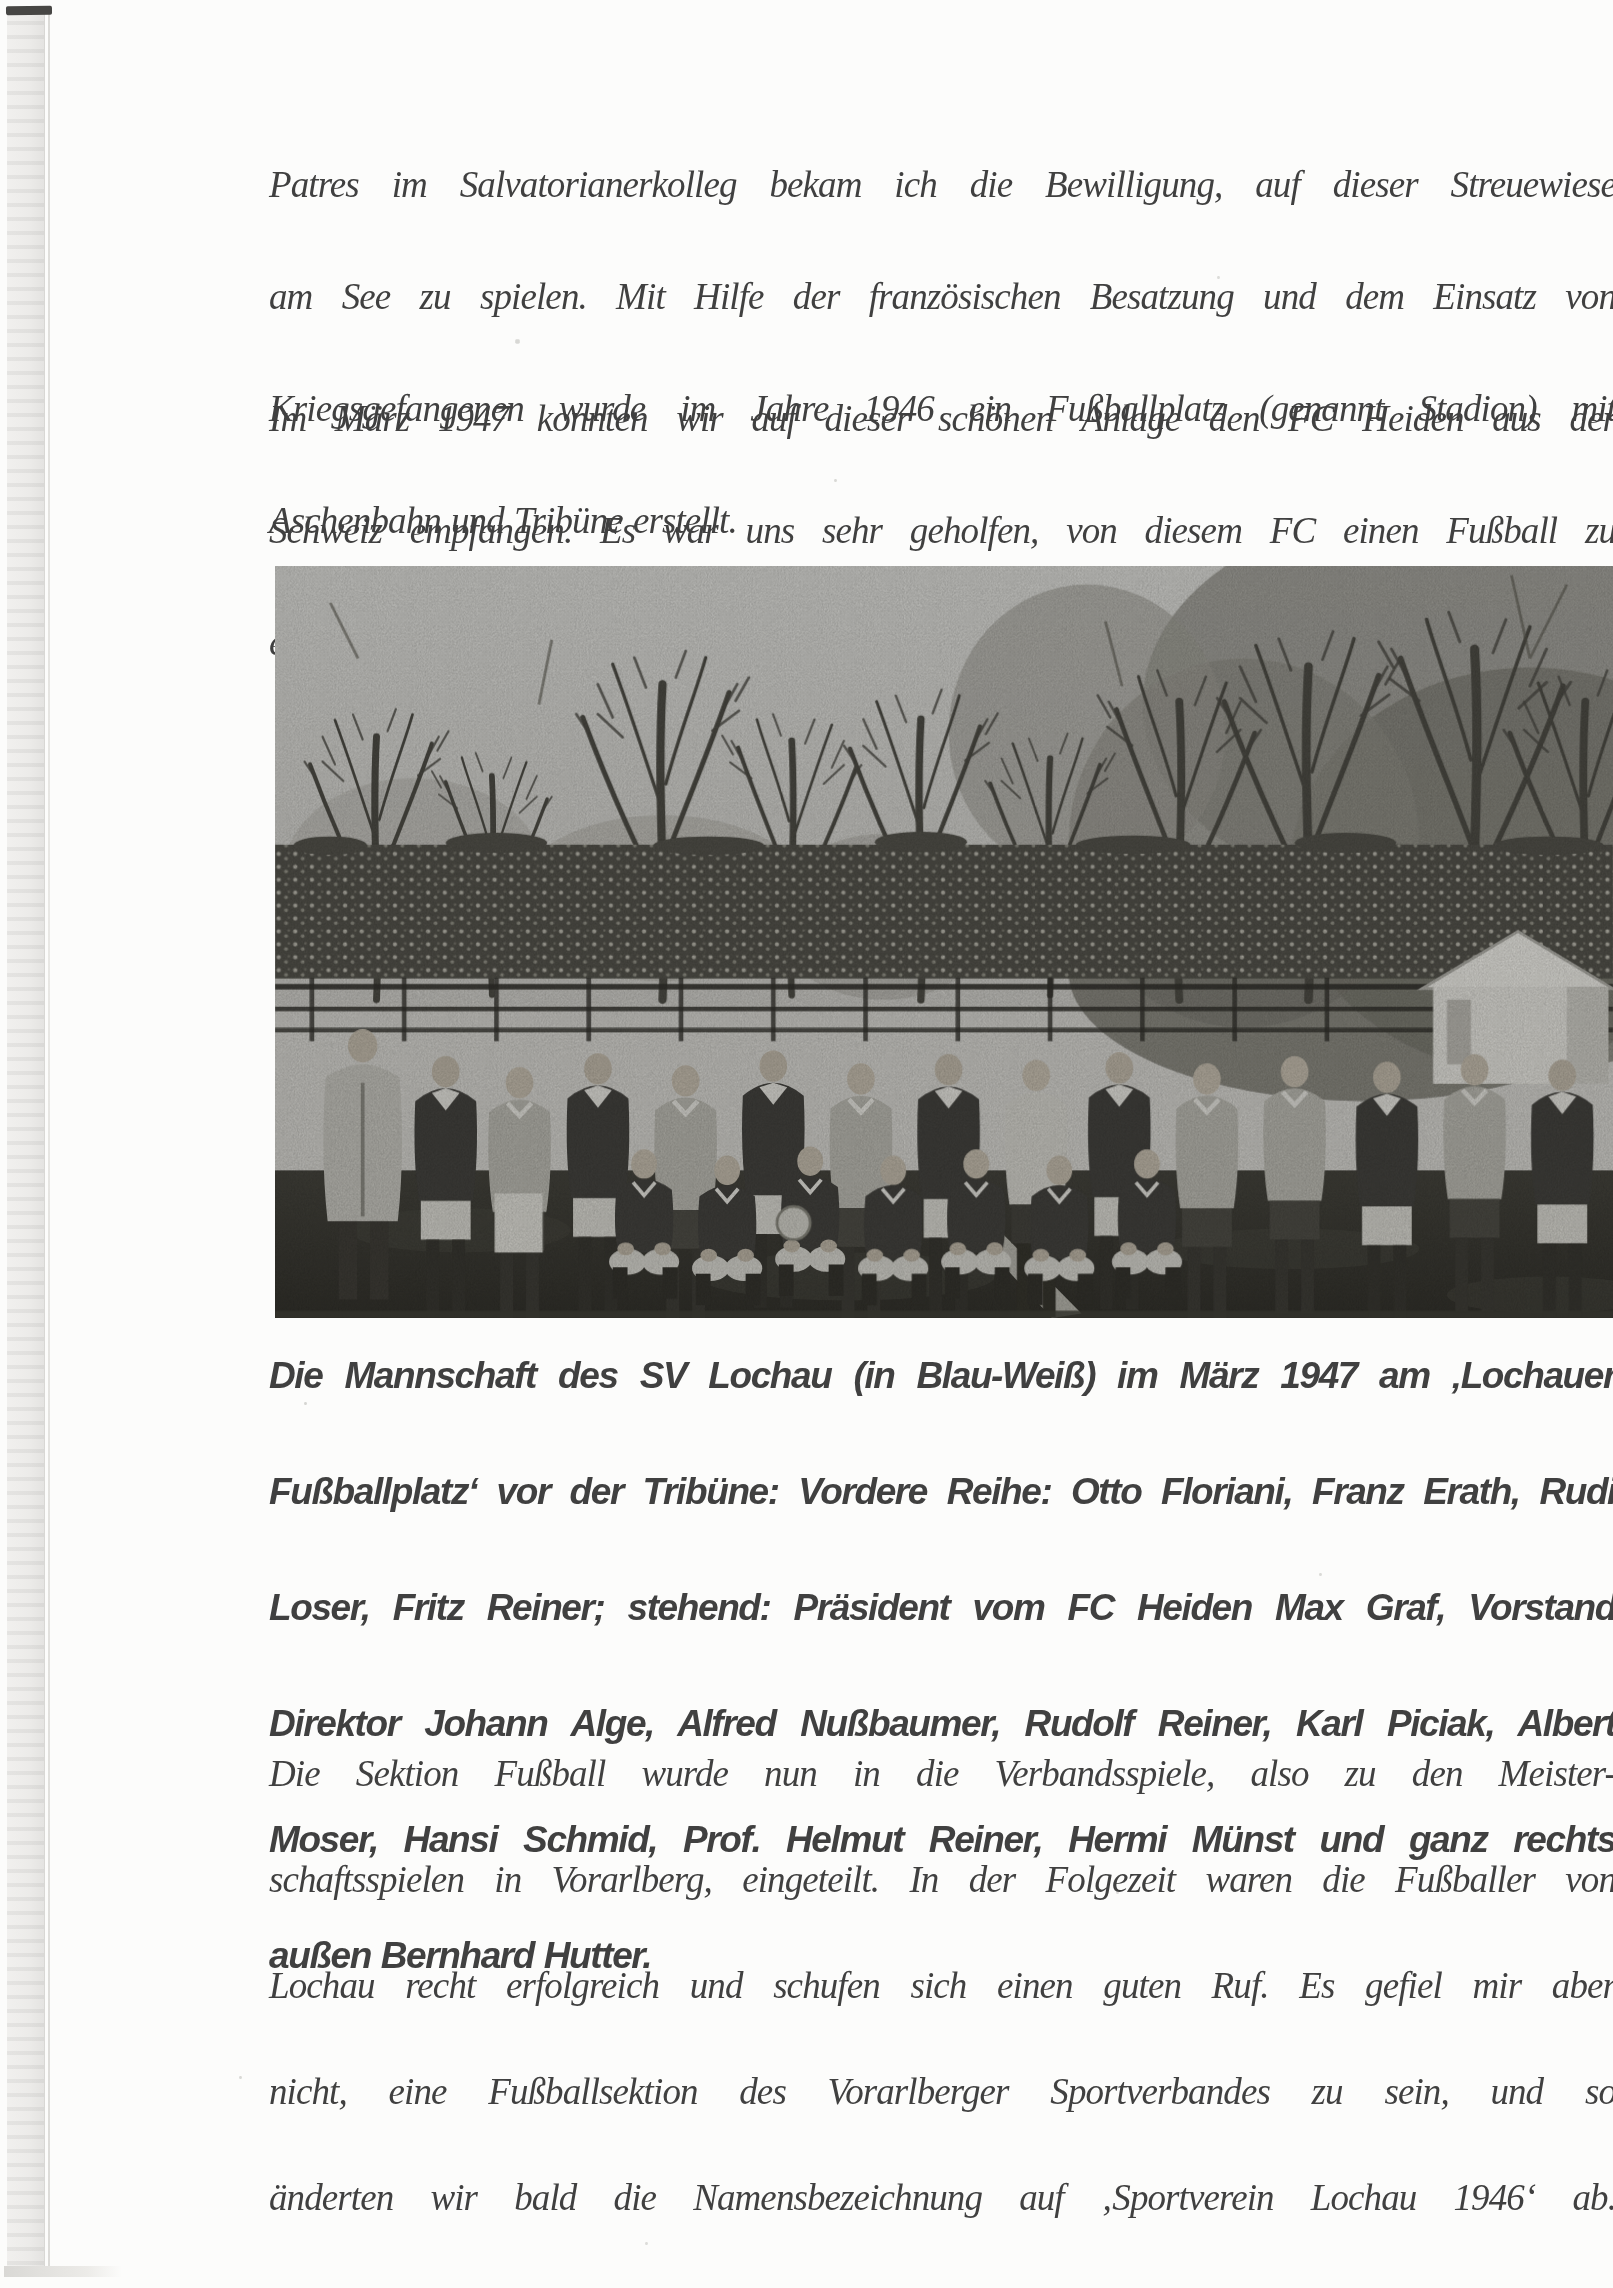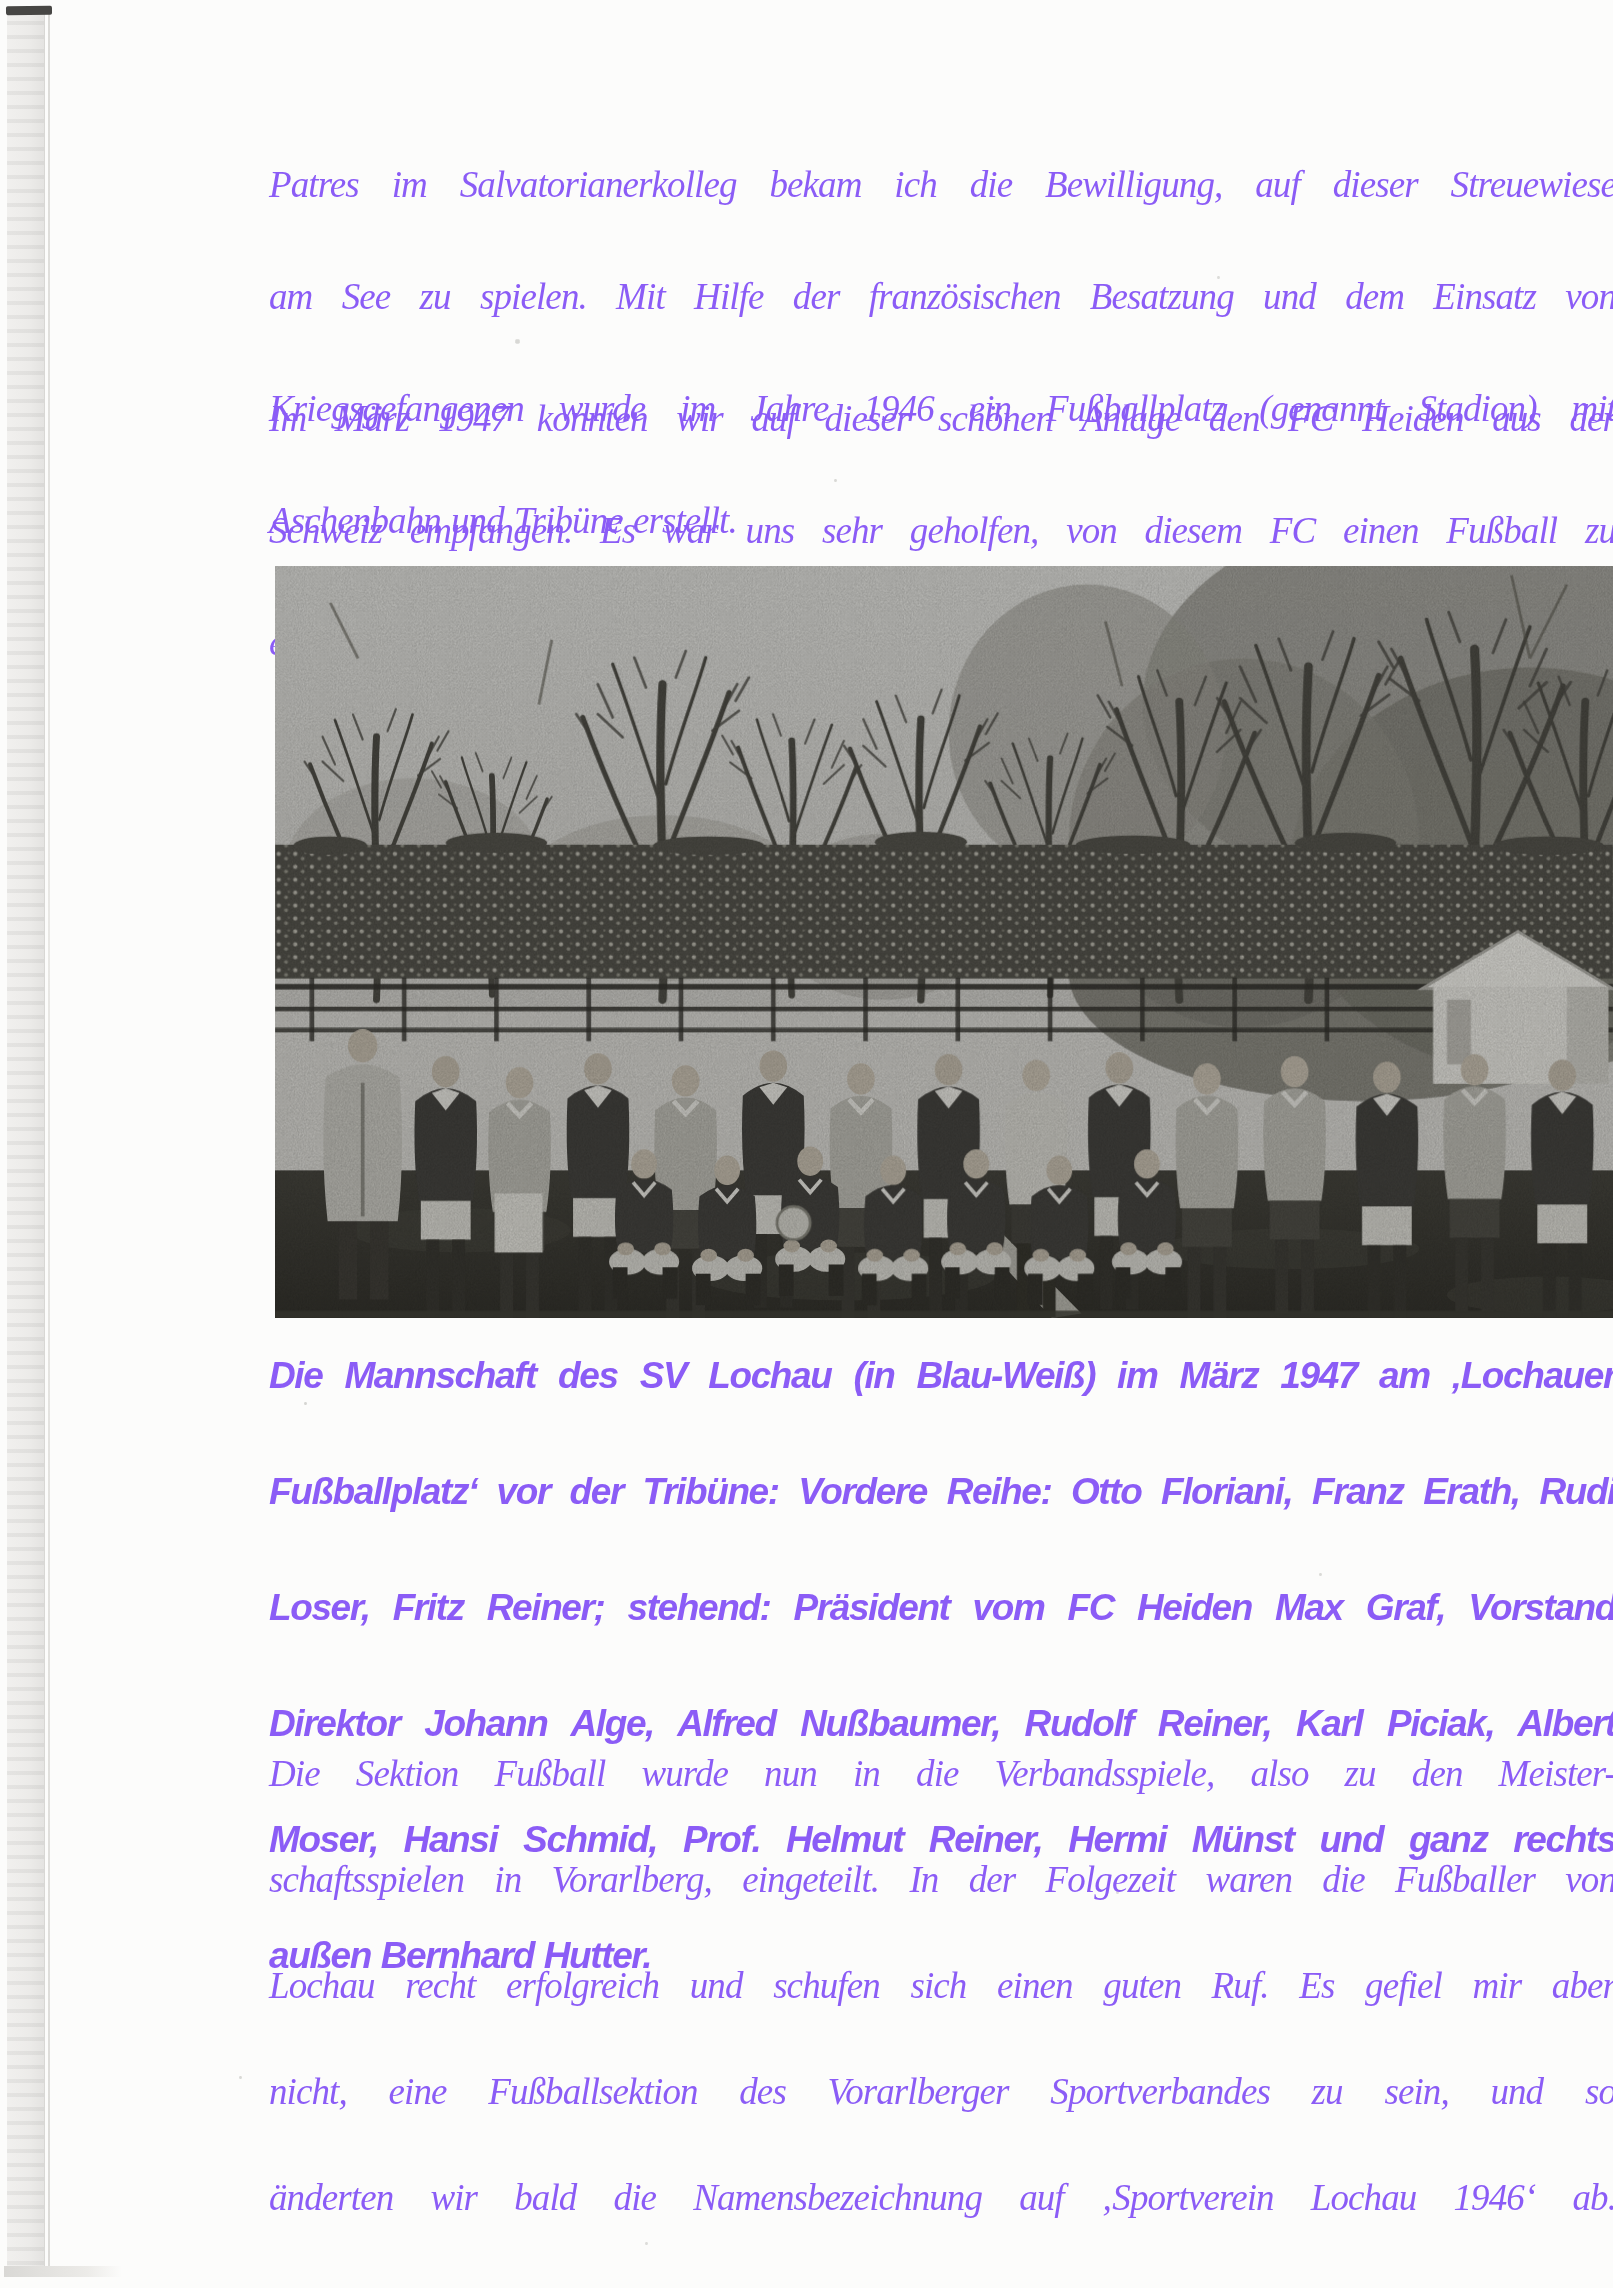--- a/index.html
+++ b/index.html
@@ -2,21 +2,21 @@
 <html lang="de" style="font-size:14.8px"><head>
 <meta charset="utf-8">
 <style>
   html,body{margin:0;padding:0;background:#ffffff;}
   #page{
     position:relative;
     width:1613px;height:2289px;
     background:#fcfcfb;
     overflow:hidden;
     font-family:"Liberation Serif", serif;
-    color:#8b5cf6;
+    color:#404040;
   }
   
   .binding{
     position:absolute;left:7.4px;top:7.4px;width:37px;height:2267px;
     background:
       repeating-linear-gradient(180deg, rgba(120,120,118,0.10) 0 3.7px, rgba(0,0,0,0) 3.7px 14px),
       linear-gradient(90deg,#f1f0ee 0%,#ecebe9 60%,#e4e3e1 100%);
     border-right:1.8px solid #d8d7d4;
   }
   .binding-line{

